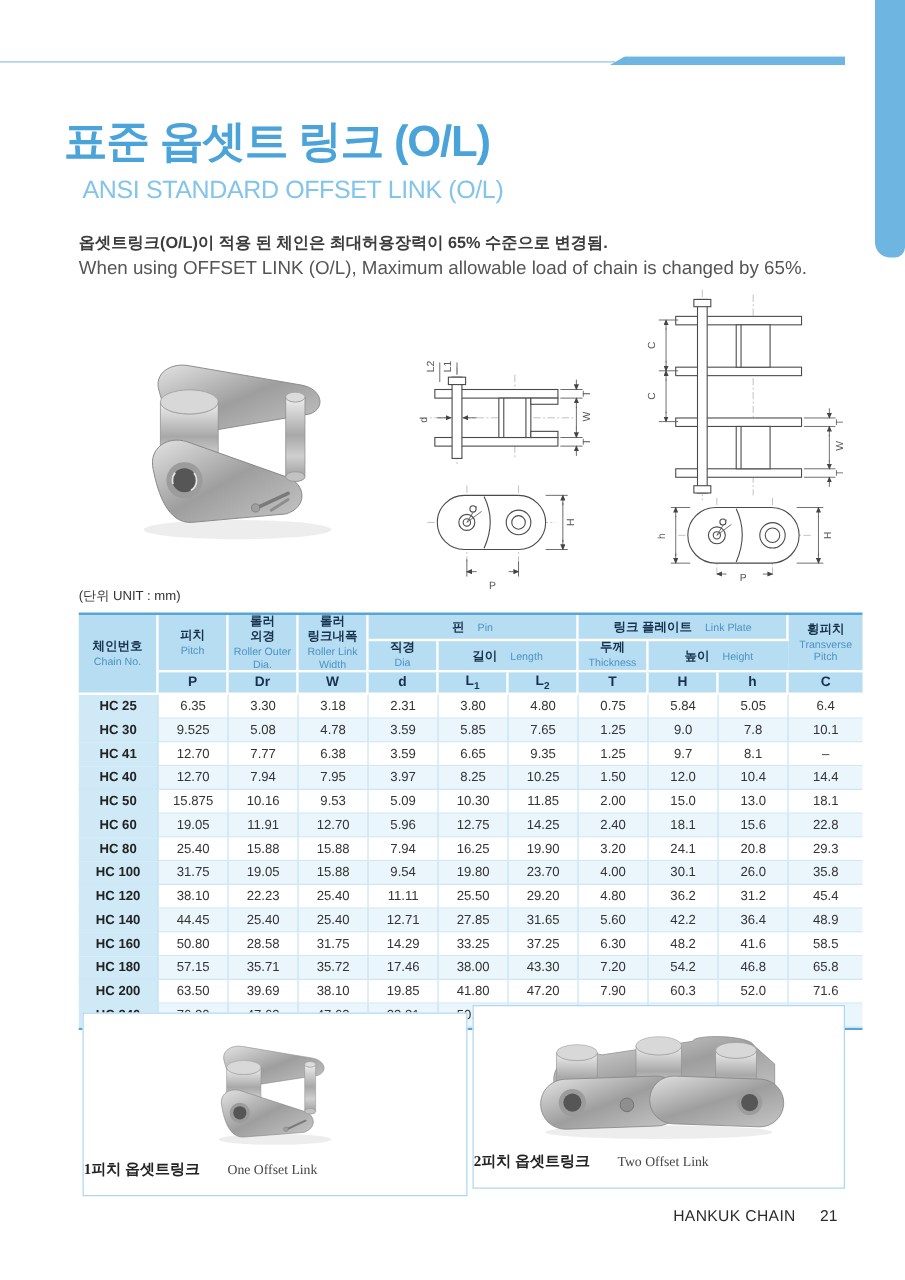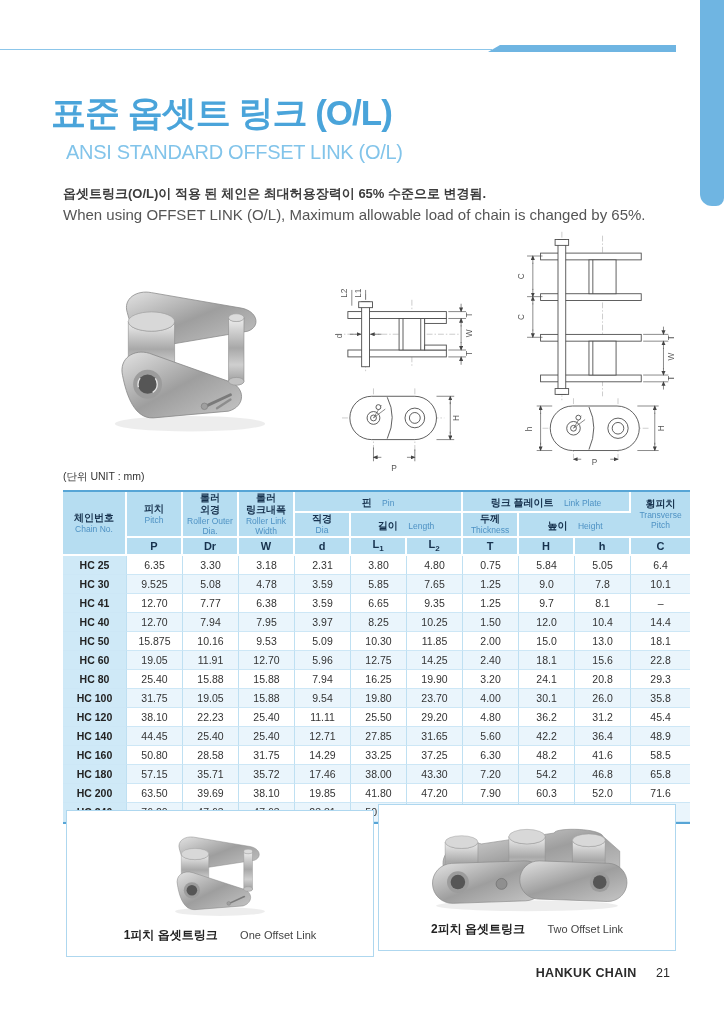--- a/index.html
+++ b/index.html
@@ -37,27 +37,27 @@
   tr.r3 th sub{font-size:8px;}
   table.spec td{height:16px;font-size:10.5px;color:#333;text-align:center;
         border-right:1px solid #bfe0f2;border-bottom:1px solid #cde7f6;background:#fff;}
   table.spec td:last-child{border-right:none;}
   table.spec tbody tr:nth-child(even) td{background:#eaf5fc;}
   table.spec td.chain{background:#cfe9f7 !important;font-weight:bold;color:#222;}
   
   .box{position:absolute;border:1px solid #aed7ef;background:#fff;}
   .box-one{left:66px;top:810px;width:306px;height:145px;}
   .box-two{left:378px;top:804px;width:296px;height:145px;}
-  .fig-caption{position:absolute;left:0;bottom:12px;width:100%;text-align:center;}
+  .fig-caption{position:absolute;left:0;bottom:12px;width:100%;font-family:Liberation Serif, serif;}
   .cap-ko{font-size:12px;font-weight:bold;color:#222;}
   .cap-en{font-size:11px;color:#444;margin-left:18px;}
   .box svg{position:absolute;left:50%;top:8px;transform:translateX(-50%);}
   
   .footer{position:absolute;top:966px;right:54px;font-size:12.5px;color:#2b2b2b;}
-  .footer .brand{font-weight:bold;letter-spacing:0.3px;margin-top:41px;}
+  .footer .brand{font-weight:normal;letter-spacing:0.3px;margin-top:41px;}
   .footer .pageno{margin-left:16px;}
   
   .out{stroke:#4a4a4a;stroke-width:0.9;fill:#fff;}
   .dim{stroke:#555;stroke-width:0.7;fill:none;}
   .cl{stroke:#999;stroke-width:0.5;fill:none;stroke-dasharray:6 2 1.5 2;}
   .dt{font-size:8.5px;fill:#555;}
 </style>
 </head>
 <body>
 

